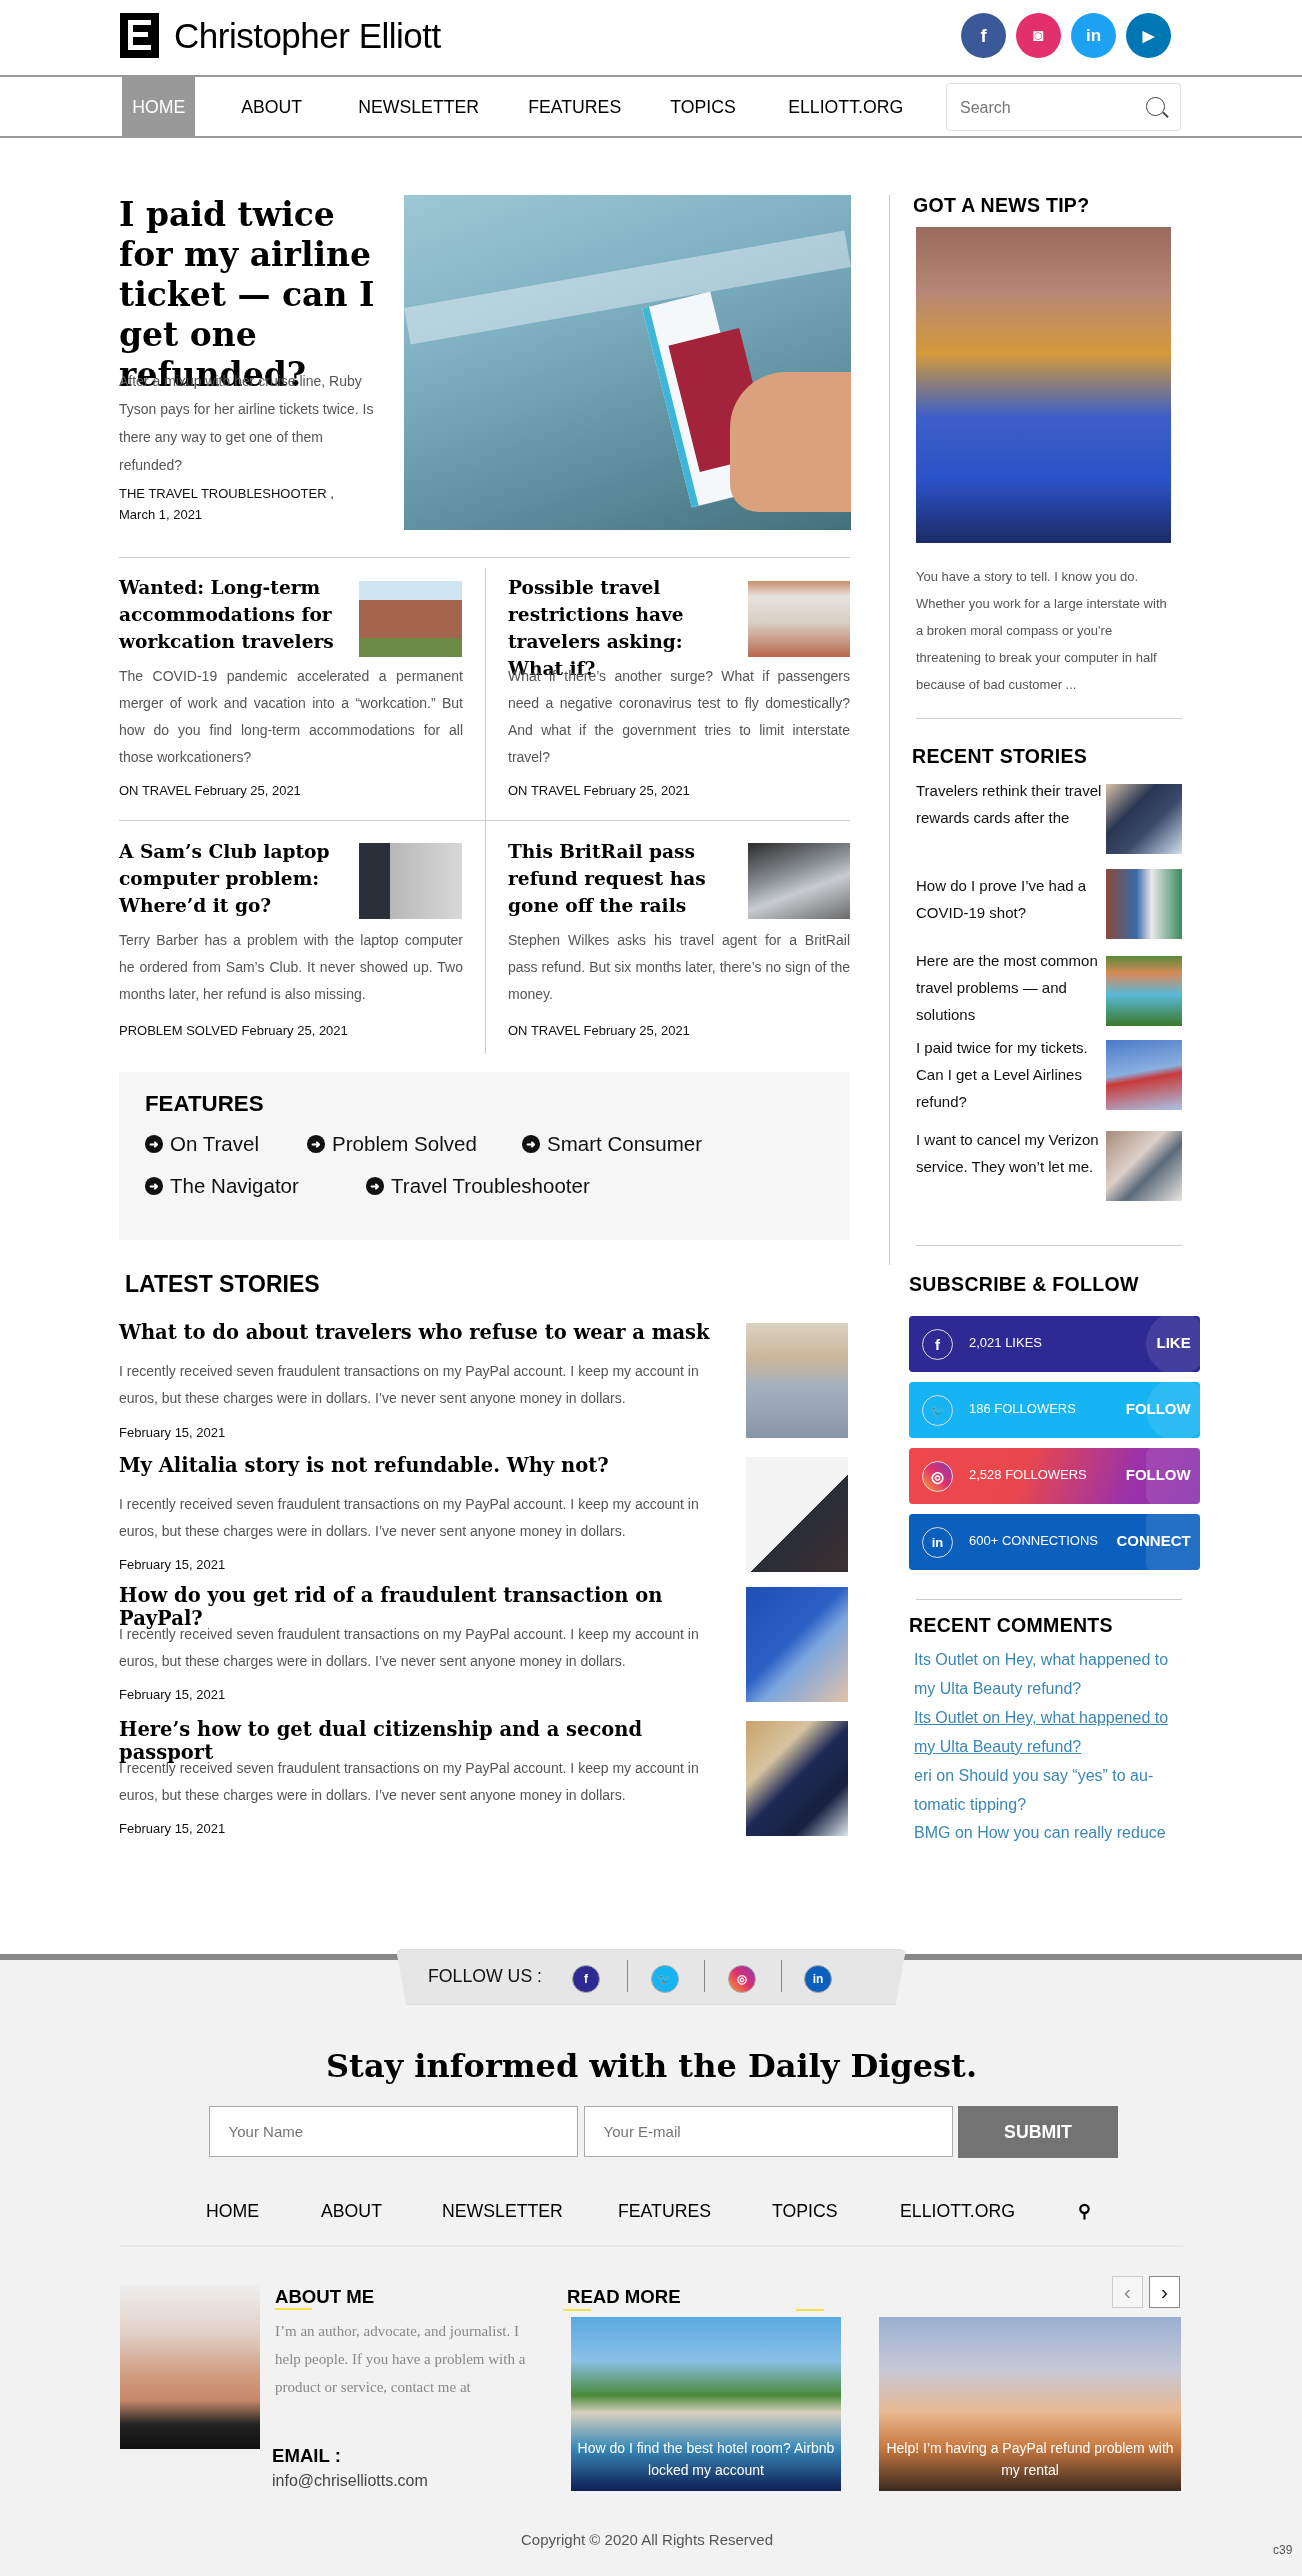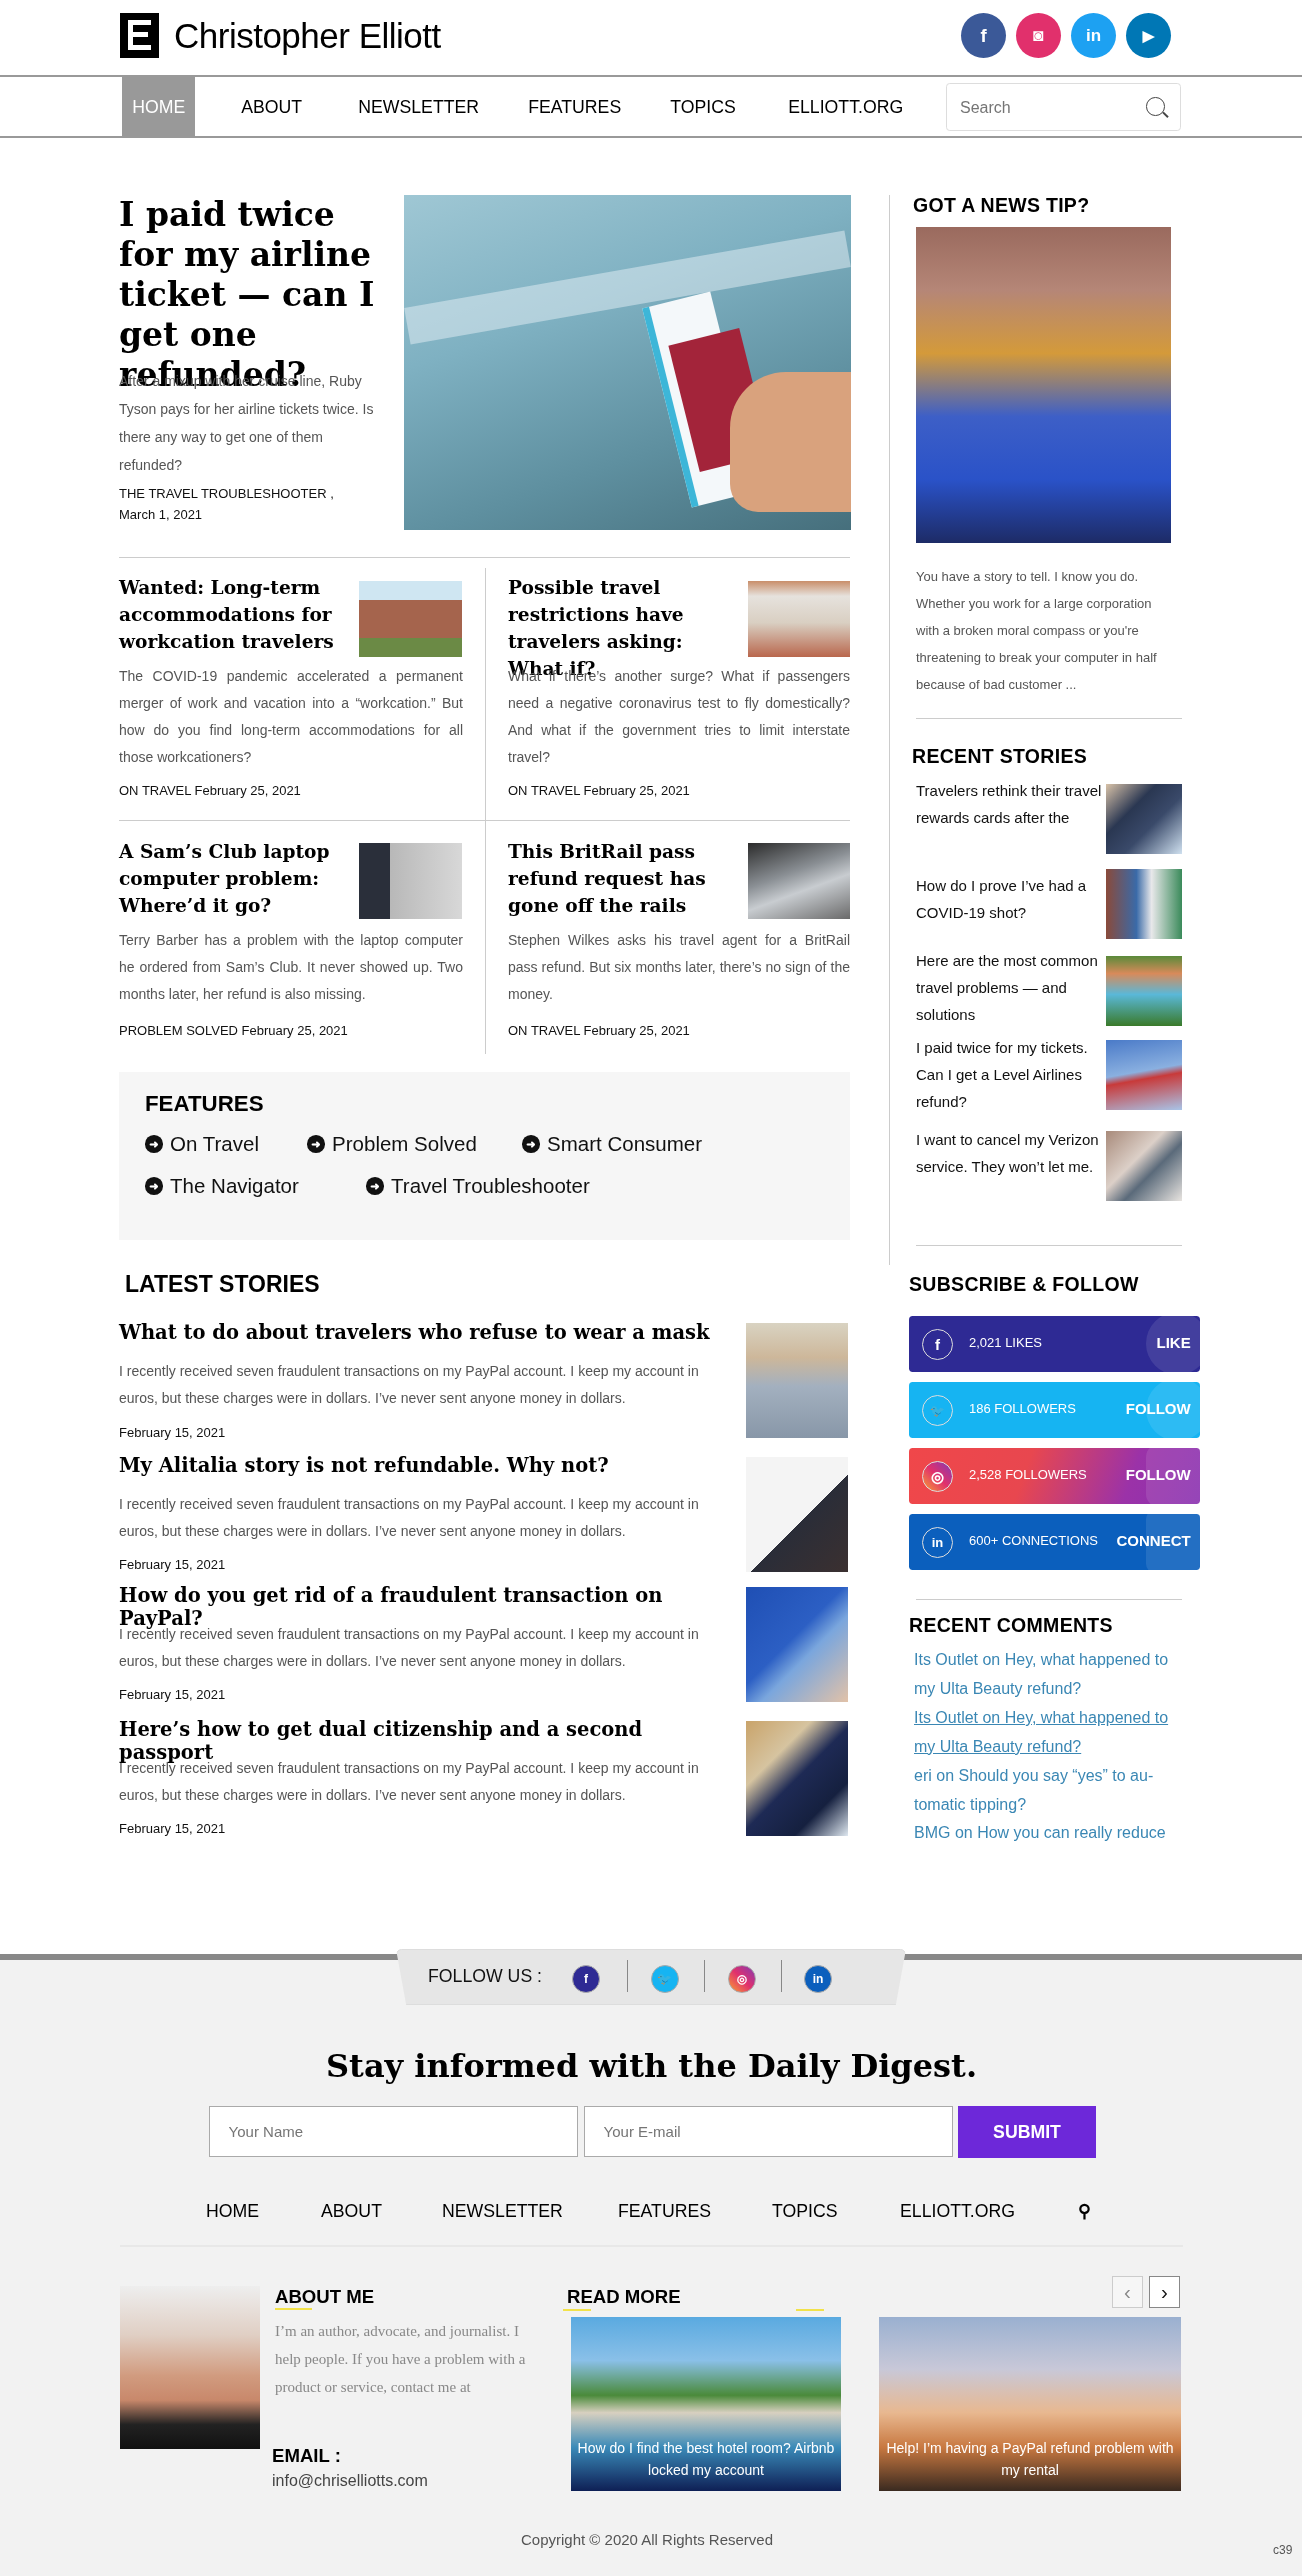--- a/index.html
+++ b/index.html
@@ -74,21 +74,21 @@
   
   .footer-bg { left: 0; top: 1956px; width: 1303px; height: 620px; background: #f2f2f2; }
   .footer-topline { left: 0; top: 1954px; width: 1303px; height: 5.6px; background: #888; }
   .follow-tab { left: 396px; top: 1949px; width: 510px; height: 56px; background: #e6e6e6; border: 0.9px solid #ddd; border-radius: 5.6px; clip-path: polygon(0 0,100% 0,98% 100%,2% 100%); }
   .follow-us-label { left: 428px; top: 1966px; font-size: 17.7px; color: #111; }
   .fu-icon { top: 1965px; width: 28px; height: 28px; border-radius: 50%; border: 1.9px solid #aaa; color: #fff; font-size: 12px; font-weight: bold; display: flex; align-items: center; justify-content: center; }
   .fu-sep { top: 1960px; width: 0.9px; height: 32px; background: #888; }
 
   .digest-title { left: 0; top: 2047px; width: 1303px; text-align: center; font-size: 32px; font-weight: bold; color: #000; }
   .digest-input { top: 2106px; width: 369px; height: 51px; border: 0.9px solid #aaa; background: #fff; font-size: 15px; padding-left: 18.6px; font-family: "Liberation Sans", sans-serif; color: #999; outline: none; }
-  .digest-submit { left: 958px; top: 2106px; width: 138px; height: 52px; background: #6d28d9; color: #fff; font-size: 17.7px; font-weight: bold; border: none; font-family: "Liberation Sans", sans-serif; }
+  .digest-submit { left: 958px; top: 2106px; width: 160px; height: 52px; background: #737373; color: #fff; font-size: 17.7px; font-weight: bold; border: none; font-family: "Liberation Sans", sans-serif; }
 
   .fnav-item { top: 2201px; font-size: 17.7px; color: #000; }
   .fnav-line { left: 120px; top: 2245px; width: 1063px; height: 1.9px; background: #e8e8e8; }
 
   .about-img { left: 120px; top: 2286px; width: 140px; height: 163px; background: linear-gradient(180deg,#eee 0%,#e0cfc4 30%,#d19b7f 55%,#c8886b 70%,#222 85%,#111 100%); }
   .about-title { left: 275px; top: 2286px; font-size: 18.6px; font-weight: bold; color: #000; }
   .yellow-uline { height: 1.9px; background: #f2e24a; }
   .about-text { left: 275px; top: 2317px; width: 251px; font-size: 15px; line-height: 28px; color: #888; font-family: Liberation Serif, serif; }
   .email-label { left: 272px; top: 2445px; font-size: 18.6px; font-weight: bold; color: #000; }
   .email-value { left: 272px; top: 2472px; font-size: 16px; color: #444; }
@@ -209,21 +209,21 @@
 
 <h3 class="abs latest-item-title serif" style="top:1718px">Here’s how to get dual citizenship and a second passport</h3>
 <p class="abs latest-item-desc" style="top:1755px">I recently received seven fraudulent transactions on my PayPal account. I keep my account in euros, but these charges were in dollars. I’ve never sent anyone money in dollars.</p>
 <div class="abs latest-item-date" style="top:1821px">February 15, 2021</div>
 <div class="abs latest-thumb" style="top:1721px;background:linear-gradient(135deg,#c9a36a 0%,#d6c4a0 30%,#1e2a55 50%,#15203f 75%,#dfe8f0 100%)"></div>
 
 <div class="abs side-line"></div>
 
 <h2 class="abs side-title" style="left:913px;top:194px">GOT A NEWS TIP?</h2>
 <div class="abs" style="left:916px;top:227px;width:255px;height:316px;background:linear-gradient(180deg,#9a6a5e 0%,#b58677 20%,#d49a3a 40%,#3d5fc7 60%,#2a52c8 80%,#1d2b66 100%)"></div>
-<p class="abs side-text" style="left:916px;top:563px;width:261px">You have a story to tell. I know you do. Whether you work for a large corporation with a broken moral compass or you're threatening to break your computer in half because of bad customer ...</p>
+<p class="abs side-text" style="left:916px;top:563px;width:261px">You have a story to tell. I know you do. Whether you work for a large interstate with a broken moral compass or you're threatening to break your computer in half because of bad customer ...</p>
 <div class="abs divider-h" style="left:916px;top:718px;width:266px"></div>
 
 <h2 class="abs side-title" style="left:912px;top:745px">RECENT STORIES</h2>
 <a class="abs recent-text" style="left:916px;top:777px">Travelers rethink their travel rewards cards after the</a>
 <div class="abs recent-thumb" style="top:784px;background:linear-gradient(135deg,#d8c2a8 0%,#2a3752 35%,#3a4a6a 60%,#cfe0ef 100%)"></div>
 <a class="abs recent-text" style="left:916px;top:872px">How do I prove I’ve had a COVID-19 shot?</a>
 <div class="abs recent-thumb" style="top:869px;background:linear-gradient(90deg,#8a4a3a 0%,#3a6aa8 40%,#e8e8ea 60%,#3a8a5a 100%)"></div>
 <a class="abs recent-text" style="left:916px;top:947px">Here are the most common travel problems — and solutions</a>
 <div class="abs recent-thumb" style="top:956px;background:linear-gradient(180deg,#5a8a3a 0%,#d88a5a 25%,#5ab8d8 55%,#3a7a2a 100%)"></div>
 <a class="abs recent-text" style="left:916px;top:1034px">I paid twice for my tickets. Can I get a Level Airlines refund?</a>

